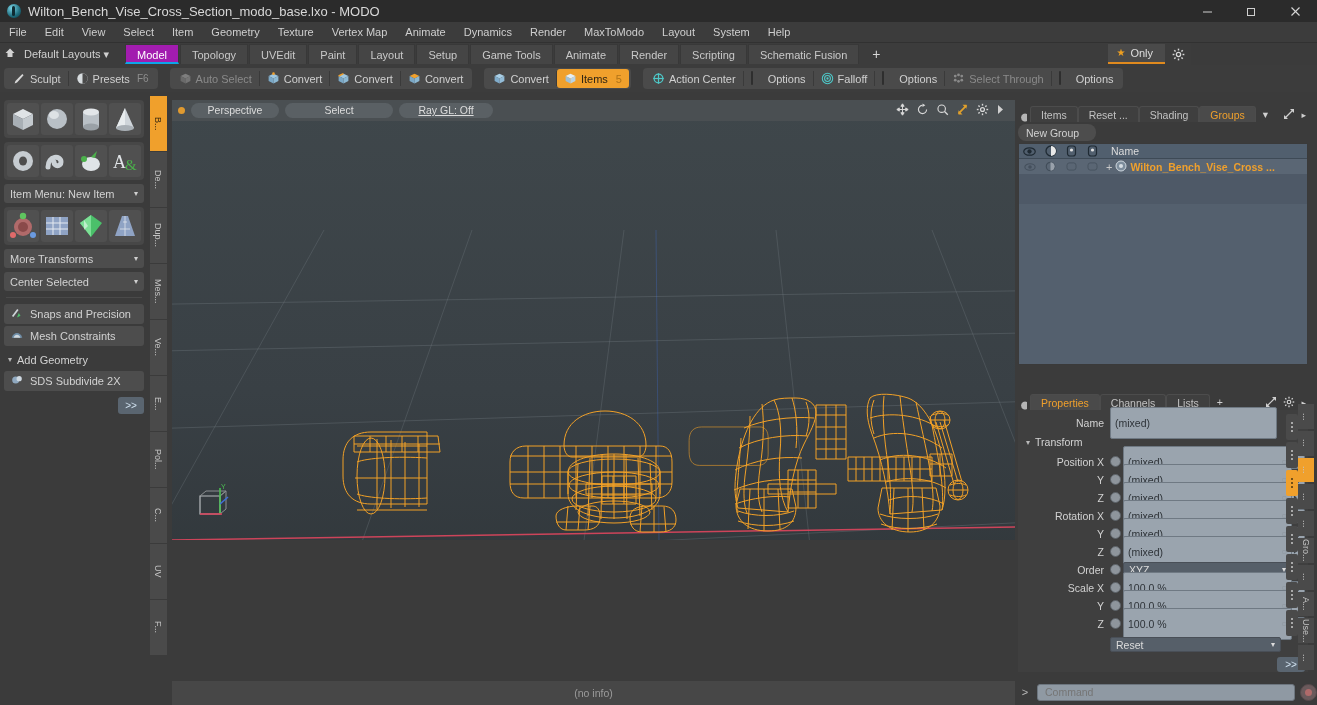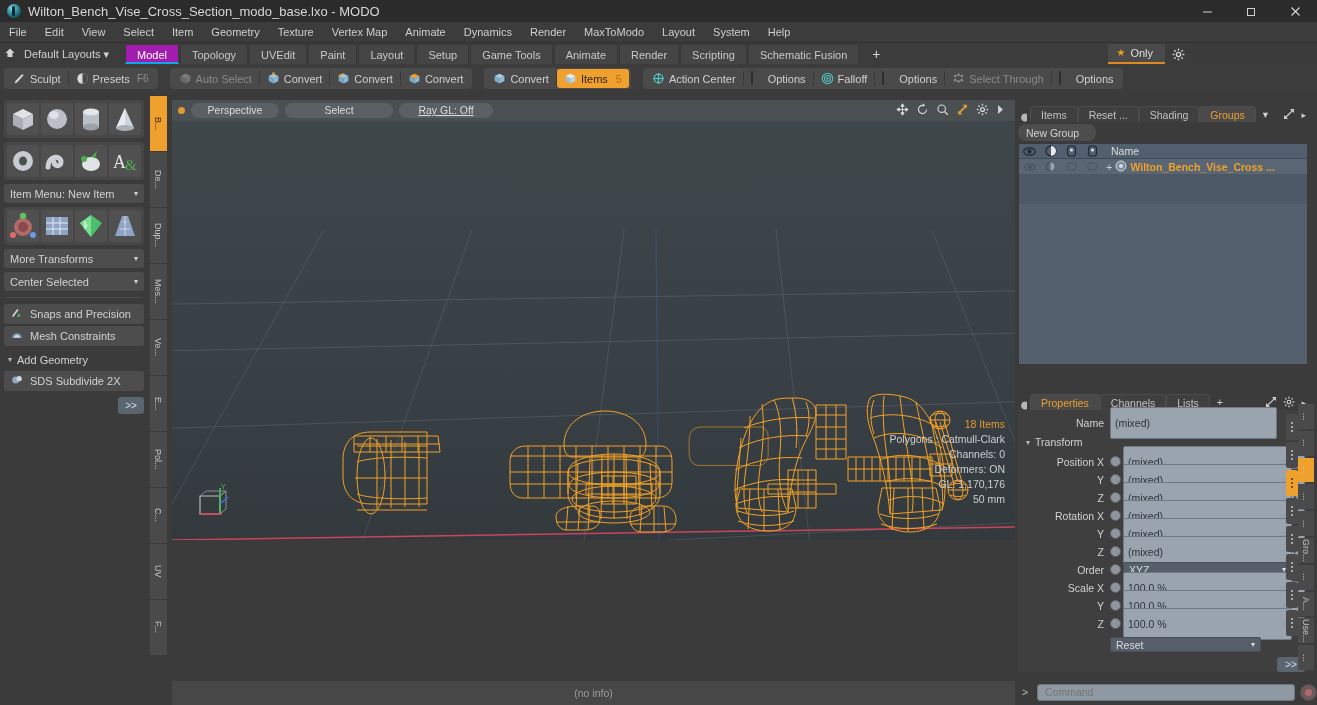--- a/index.html
+++ b/index.html
@@ -848,28 +848,20 @@
             </svg>
         </span>
         <span>
           <svg width="9" height="11" viewBox="0 0 9 11">
               <path d="M2 1 L7 5.5 L2 10 Z" fill="#d0d0d0"></path>
             </svg>
         </span>
       </div>
     </div>
 
-    <div class="vp-stats">
-      <div class="hl">18 Items</div>
-      <div>Polygons : Catmull-Clark</div>
-      <div>Channels: 0</div>
-      <div>Deformers: ON</div>
-      <div>GL: 1,170,176</div>
-      <div>50 mm</div>
-    </div>
 
     <div class="axisgiz">
       <svg width="46" height="40" viewBox="0 0 46 40">
         <path d="M6 14 L26 14 L26 32 L6 32 Z" fill="none" stroke="#b8bcbe" stroke-width="1.2"></path>
         <path d="M6 14 L12 9 L32 9 L26 14" fill="none" stroke="#8b8f91" stroke-width="1"></path>
         <path d="M26 14 L32 9 L32 27 L26 32" fill="none" stroke="#8b8f91" stroke-width="1"></path>
         <line x1="26" y1="32" x2="26" y2="6" stroke="#4cbf52" stroke-width="1.6"></line>
         <line x1="6" y1="32" x2="28" y2="32" stroke="#d6455c" stroke-width="1.6"></line>
         <line x1="26" y1="22" x2="34" y2="15" stroke="#3f6fd8" stroke-width="1.6"></line>
         <text x="27" y="7" font-size="7" fill="#4cbf52" font-family="Liberation Sans, sans-serif">Y</text>
@@ -1166,21 +1158,21 @@
               <svg width="11" height="9" viewBox="0 0 12 9">
                 <path d="M4 4.5 L1 2 L1 7 Z" fill="#3b4147"></path>
                 <path d="M8 4.5 L11 2 L11 7 Z" fill="#3b4147"></path>
                 <line x1="6" y1="1" x2="6" y2="8" stroke="#3b4147" stroke-width="1"></line>
               </svg>
             </div>
           </div>
         </div>
 
       <div class="resetrow">
-        <div class="pdrop" style="margin-right:44px;">
+        <div class="pdrop" style="margin-right:24px;">
           <span>Reset</span>
           <span class="arr">▾</span>
         </div>
       </div>
       <div style="display:flex;">
         <div class="ggbtn">&gt;&gt;</div>
       </div>
     </div>
 
     <div class="pscroll" id="pscroll">

